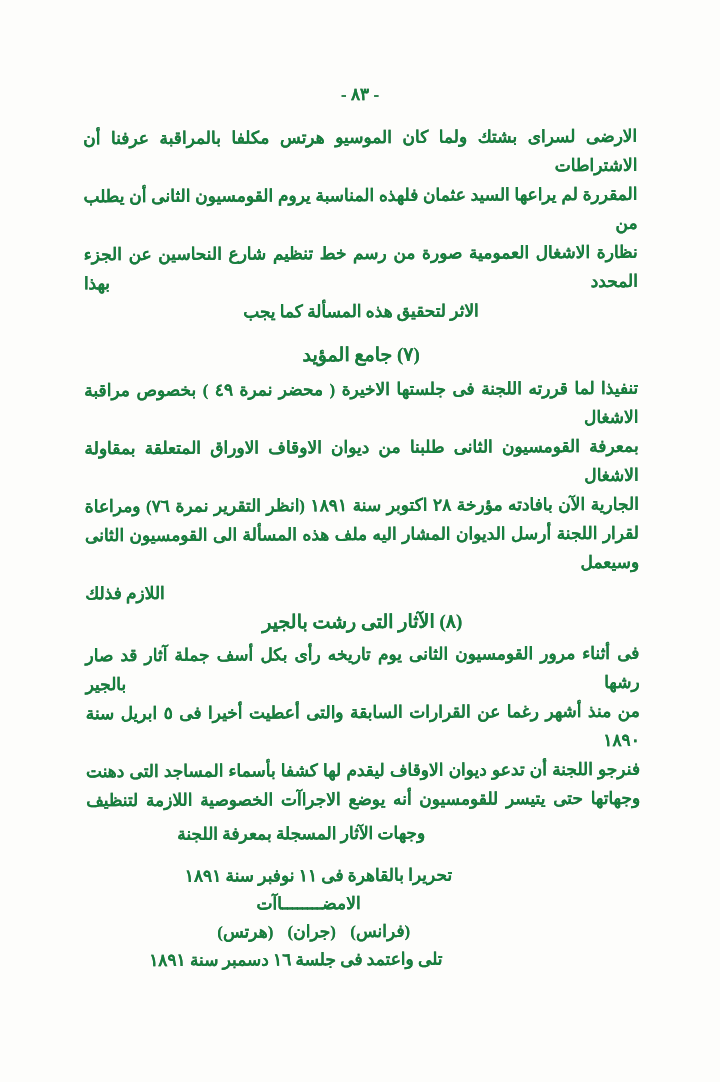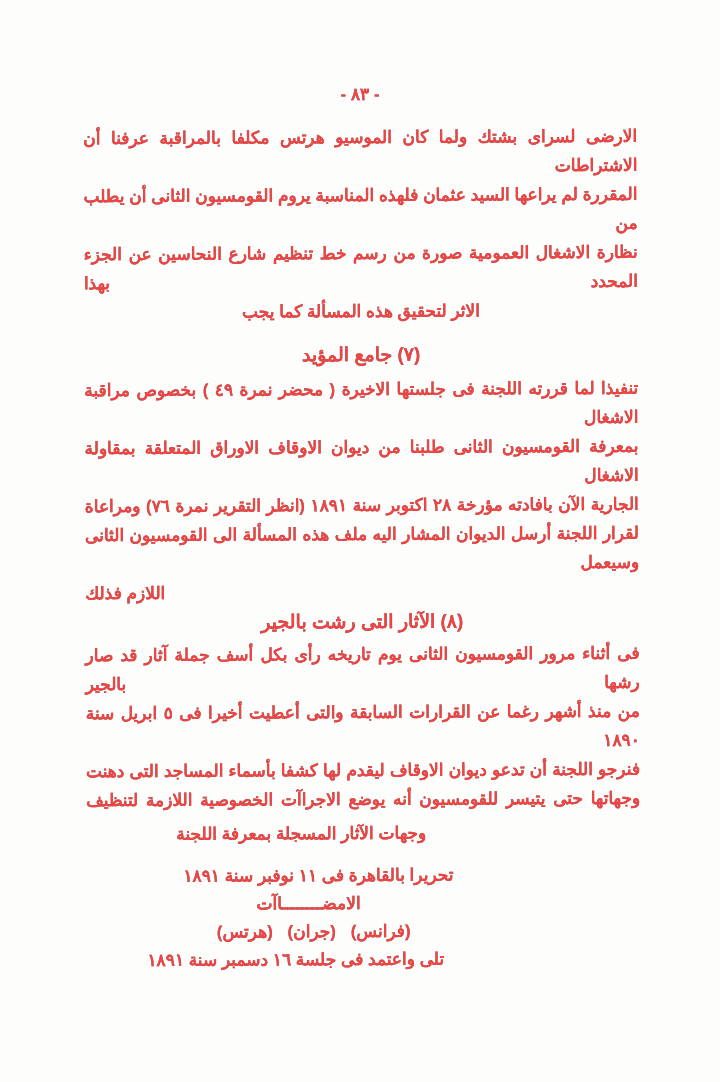--- a/index.html
+++ b/index.html
@@ -3,22 +3,22 @@
 <meta charset="utf-8">
 <style>
   html, body { margin: 0; padding: 0; background: #ffffff; }
 
   .sheet {
     width: 720px;
     height: 1082px;
     background: #fdfdfb;
     position: relative;
     overflow: hidden;
-    font-family: Liberation Sans, sans-serif;
-    color: #ef4444;
+    font-family: Liberation Serif, serif;
+    color: #15803d;
   }
 
   .content {
     direction: rtl;
     padding: 0 83px;
     transform: rotate(-0.25deg);
     transform-origin: 50% 0;
   }
 
   .pagenum {

